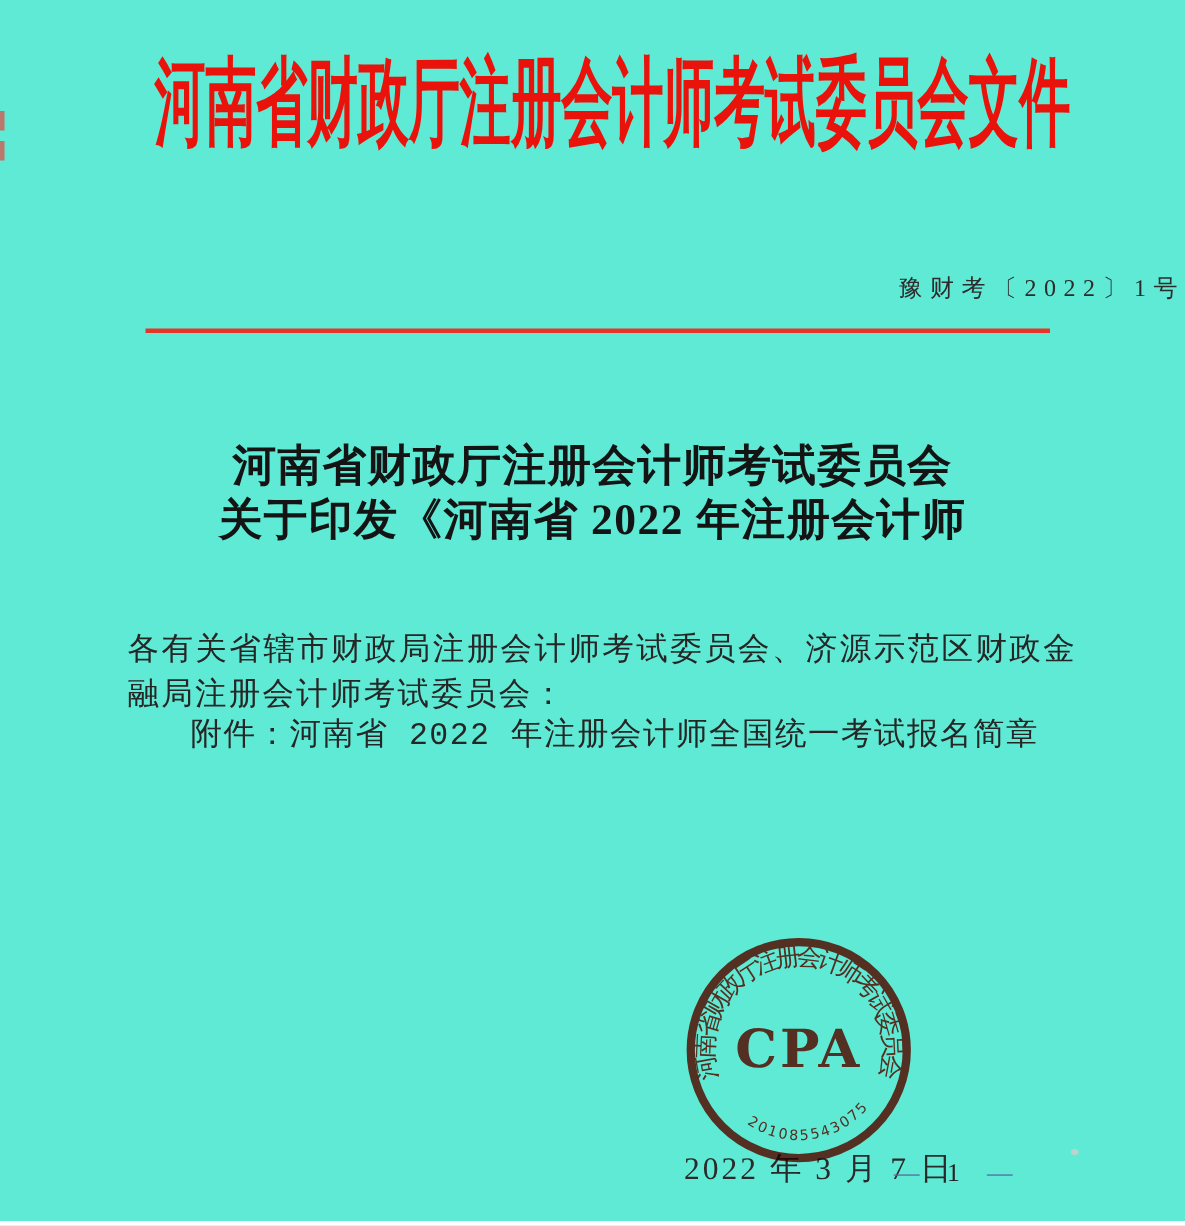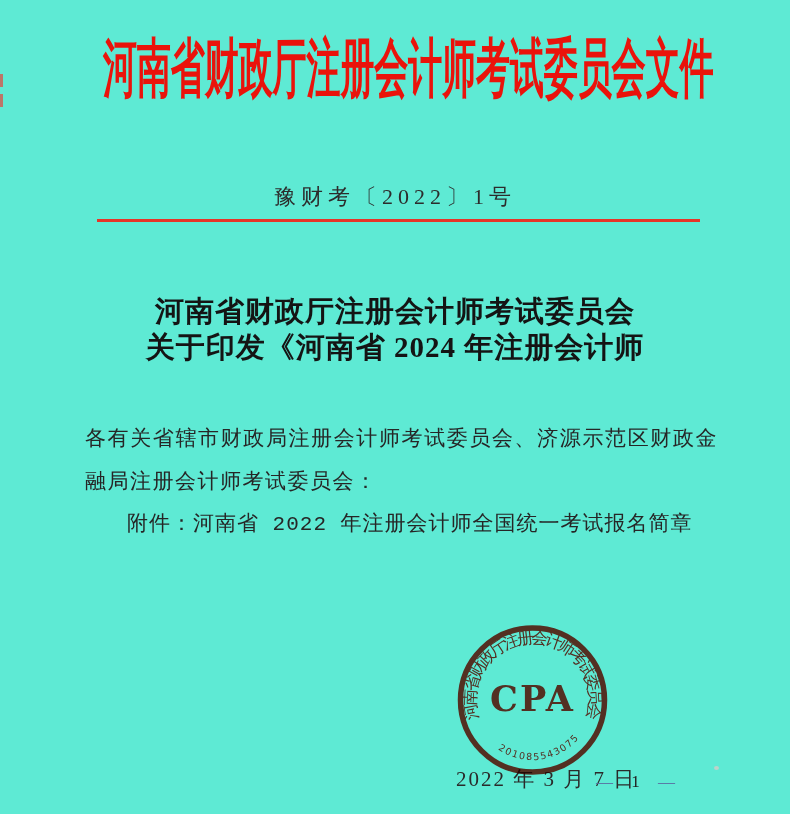--- a/index.html
+++ b/index.html
@@ -12,40 +12,40 @@
   .header-title {
     position:absolute; left:103px; top:28px;
     font-size:64px; line-height:82px; font-weight:bold;
     color:#ea130b; white-space:nowrap;
     transform:scaleX(0.53); transform-origin:0 0;
   }
 
   
   .doc-number {
     position:absolute; left:0; top:182px; width:790px;
-    text-align:center; font-size:22px; letter-spacing:5px; color:#2c2c2c;
+    text-align:right; font-size:16px; letter-spacing:5px; color:#2c2c2c;
   }
 
   
   .red-line {
     position:absolute; left:97px; top:219px; width:603px; height:3px;
     background:#e73429;
   }
 
   
   .title-block {
     position:absolute; left:0; top:293px; width:790px;
     text-align:center; font-size:29px; font-weight:bold;
     line-height:36px; color:#141414; letter-spacing:1px;
   }
 
   
   .body-block {
     position:absolute; left:85px; top:417px; width:633px;
-    font-size:21px; line-height:43px; letter-spacing:1.5px;
+    font-size:21px; line-height:30px; letter-spacing:1.5px;
     text-align:justify; text-justify:inter-character; color:#262626;
   }
   .body-block p { margin:0; }
   .body-block p.indent { text-indent:2em; }
   .attachment-line { margin-top:11px; text-indent:2em; letter-spacing:1px;font-family:Liberation Mono, monospace; }
 
   
   .date-line {
     position:absolute; left:456px; top:765px;
     font-size:21px; letter-spacing:2px; color:#2a2a2a; white-space:nowrap;
@@ -78,21 +78,21 @@
 <div id="page">
 
   <div class="header-title">河南省财政厅注册会计师考试委员会文件</div>
 
   <div class="doc-number">豫财考〔2022〕1号</div>
 
   <div class="red-line"></div>
 
   <div class="title-block">
     <div>河南省财政厅注册会计师考试委员会</div>
-    <div>关于印发《河南省 2024 年注册会计师</div>
+    <div>关于印发《河南省 2022 年注册会计师</div>
   </div>
 
   <div class="body-block">
     <p>各有关省辖市财政局注册会计师考试委员会、济源示范区财政金融局注册会计师考试委员会：</p>
     <p class="attachment-line">附件：河南省 2022 年注册会计师全国统一考试报名简章</p>
   </div>
 
   <div class="date-line">2022 年 3 月 7 日</div>
 
   <svg class="seal" viewBox="0 0 163 161" xmlns="http://www.w3.org/2000/svg" xmlns:xlink="http://www.w3.org/1999/xlink">

